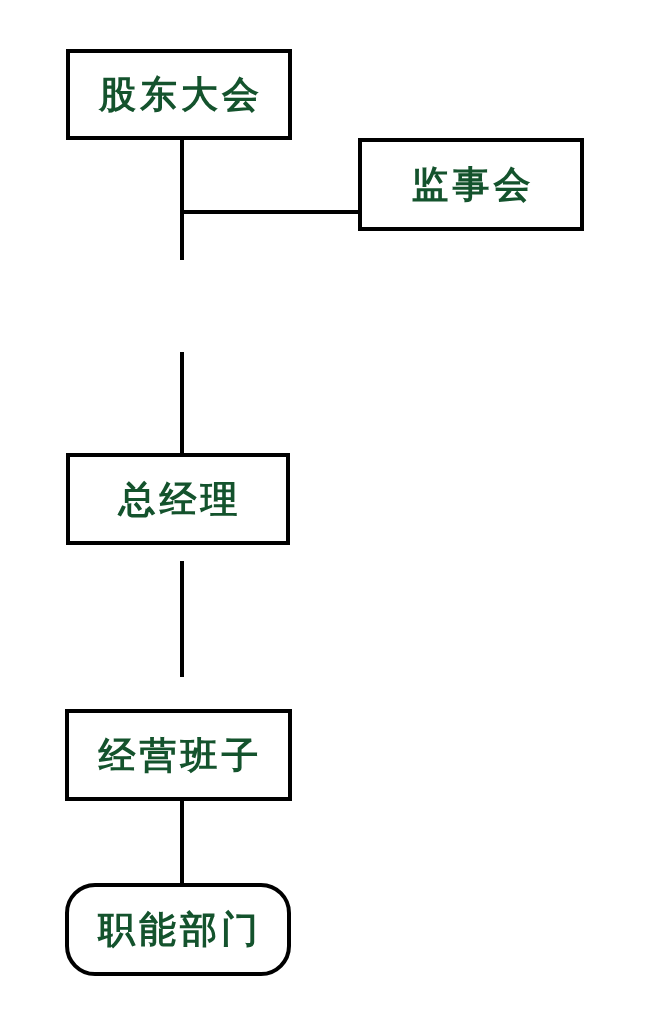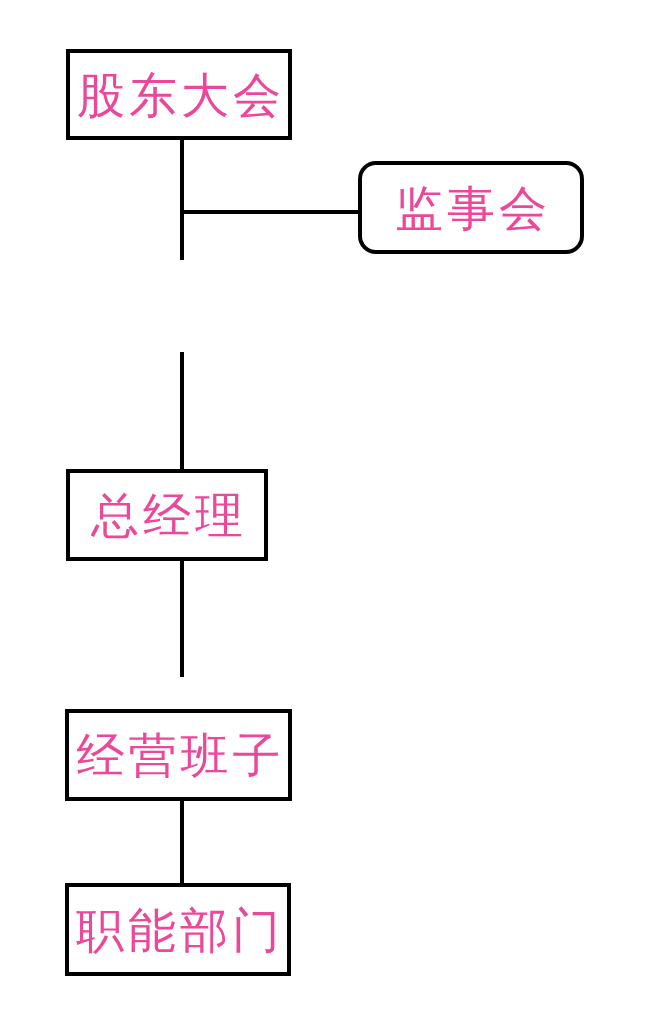--- a/index.html
+++ b/index.html
@@ -18,39 +18,39 @@
   .org-box {
     position: absolute;
     box-sizing: border-box;
     border: 4px solid #000000;
     background: #ffffff;
     display: flex;
     align-items: center;
     justify-content: center;
   }
   .org-label {
-    font-size: 48px;
-    font-weight: normal;
-    color: #ec4899;
+    font-size: 37px;
+    font-weight: bold;
+    color: #14532d;
     letter-spacing: 4px;
     text-indent: 4px; 
     white-space: nowrap;
     line-height: 1;
   }
   .connector {
     position: absolute;
     background: #000000;
   }
   
   .box-shareholders { left: 66px;  top: 49px;  width: 226px; height: 91px; }
-  .box-supervisory  { left: 358px; top: 161px; width: 226px; height: 93px; border-radius: 18px; }
+  .box-supervisory  { left: 358px; top: 138px; width: 226px; height: 93px; }
   .box-board        { left: 67px;  top: 260px; width: 225px; height: 92px; }
-  .box-gm           { left: 66px;  top: 469px; width: 202px; height: 92px; }
+  .box-gm           { left: 66px;  top: 453px; width: 224px; height: 92px; }
   .box-mgmt         { left: 65px;  top: 709px; width: 227px; height: 92px; }
-  .box-dept         { left: 65px;  top: 883px; width: 226px; height: 93px; }
+  .box-dept         { left: 65px;  top: 883px; width: 226px; height: 93px; border-radius: 30px; }
   
   .conn-v1 { left: 180px; top: 140px; width: 4px;   height: 120px; }
   .conn-h1 { left: 182px; top: 210px; width: 176px; height: 4px;  }
   .conn-v2 { left: 180px; top: 352px; width: 4px;   height: 117px; }
   .conn-v3 { left: 180px; top: 561px; width: 4px;   height: 116px; }
   .conn-v4 { left: 180px; top: 769px; width: 4px;   height: 114px; }
 </style>
 </head>
 <body>
 

